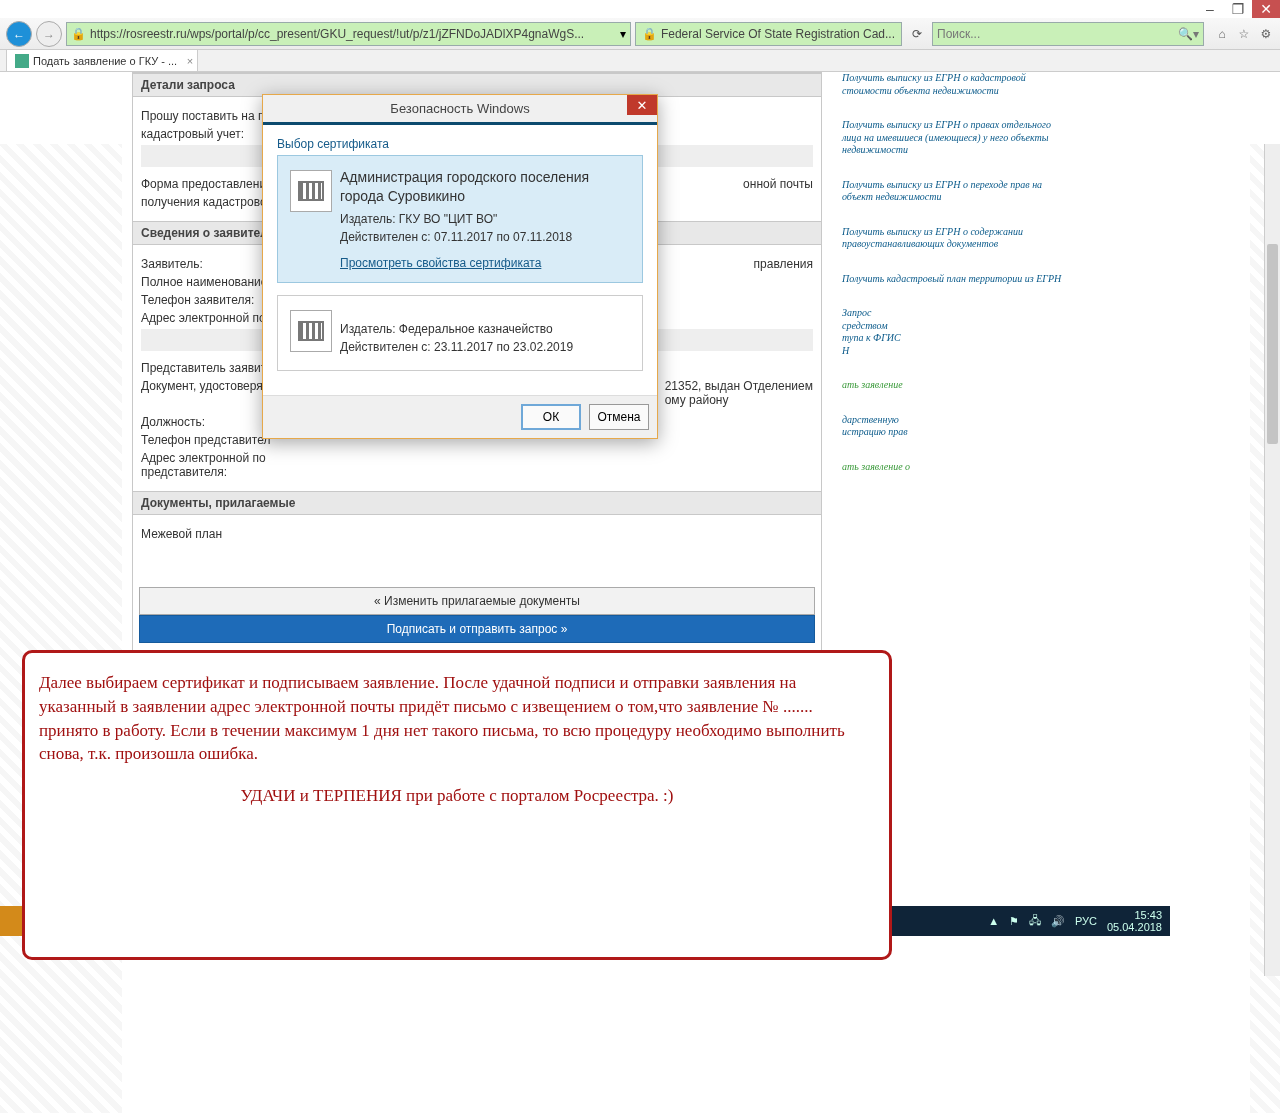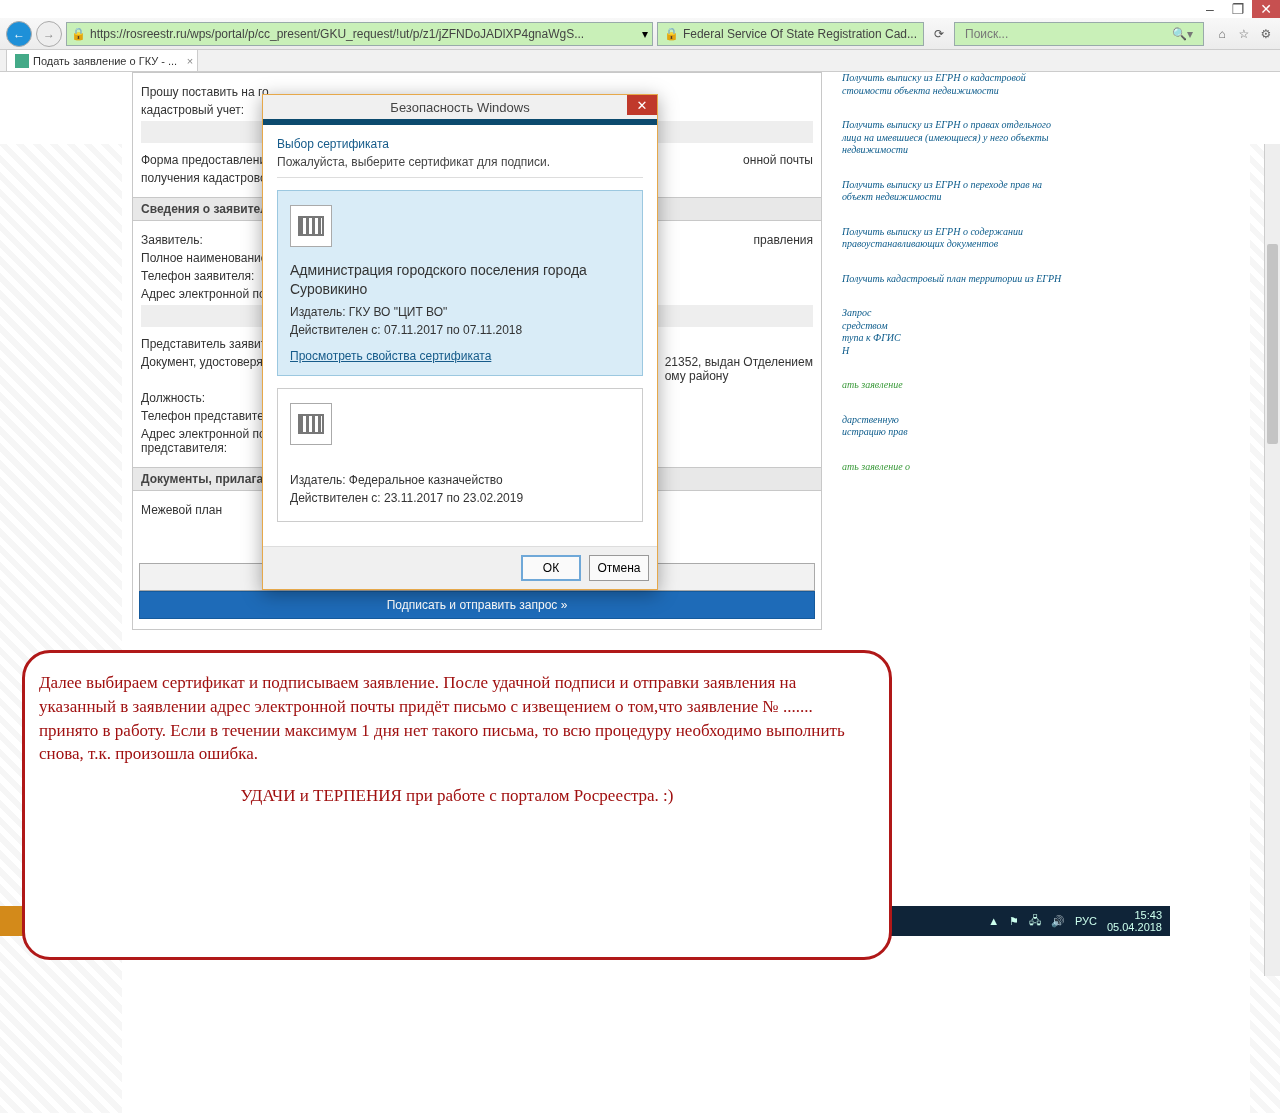--- a/index.html
+++ b/index.html
@@ -10,58 +10,58 @@
   .win-ctrl.close { background: #c75050; color: #fff; }
   .ie-toolbar { position: absolute; top: 18px; left: 0; right: 0; height: 32px; background: linear-gradient(#f8f8f8,#ececec); display: flex; align-items: center; padding: 0 6px; gap: 4px; border-bottom: 1px solid #ccc; }
   .nav-btn { width: 26px; height: 26px; border-radius: 50%; border: 1px solid #aaa; display: flex; align-items: center; justify-content: center; color: #fff; }
   .nav-back { background: #1e90d8; }
   .nav-fwd { background: #eee; color: #888; }
   .addr-bar { flex: 1; height: 24px; background: #c9f0b8; border: 1px solid #9aa; display: flex; align-items: center; padding: 0 4px; font-size: 12px; }
   .addr-bar .lock { color: #2a7; margin-right: 4px; }
   .addr-text { flex: 1; white-space: nowrap; overflow: hidden; color: #444; }
   .site-label { display: flex; align-items: center; background: #c9f0b8; border: 1px solid #9aa; height: 24px; padding: 0 6px; font-size: 12px; color: #444; }
   .refresh-btn { width: 22px; height: 22px; display: flex; align-items: center; justify-content: center; color: #555; }
-  .search-bar { width: 250px; height: 24px; background: #c9f0b8; border: 1px solid #9aa; display: flex; align-items: center; padding: 0 10px; color: #777; }
+  .search-bar { width: 272px; height: 24px; background: #c9f0b8; border: 1px solid #9aa; display: flex; align-items: center; padding: 0 4px; color: #777; }
   .search-bar span:first-child { flex: 1; }
   .ie-icons { display: flex; gap: 6px; margin-left: 6px; color: #666; }
   .ie-icons span { width: 16px; text-align: center; }
   .tab-strip { position: absolute; top: 50px; left: 0; right: 0; height: 22px; background: #f1f1f1; display: flex; align-items: flex-end; border-bottom: 1px solid #ccc; }
   .tab { height: 22px; background: #fff; border: 1px solid #ccc; border-bottom: none; padding: 2px 20px 2px 8px; font-size: 11px; color: #333; display: flex; align-items: center; position: relative; margin-left: 6px; }
   .tab .tab-ico { width: 14px; height: 14px; background: #4a8; margin-right: 4px; }
   .tab .tab-x { position: absolute; right: 4px; color: #888; }
   .content { position: absolute; top: 72px; left: 0; right: 0; bottom: 0; background: #fff; }
   .page { position: absolute; top: 0; left: 132px; width: 690px; border: 1px solid #c8c8c8; background: #fff; font-size: 12px; color: #333; }
   .sect-hdr { background: #e8e8e8; border-bottom: 1px solid #c8c8c8; border-top: 1px solid #c8c8c8; padding: 4px 8px; font-weight: bold; color: #444; }
   .sect-body { padding: 8px; }
   .grey-box { background: #eee; height: 22px; margin: 4px 0 10px 0; }
   .lbl { color: #333; margin: 4px 0; }
   .page-btns { display: flex; justify-content: space-between; padding: 10px 6px; flex-direction: column; }
   .btn-grey { background: #f2f2f2; border: 1px solid #aaa; padding: 6px 12px; font-size: 12px; color: #333; }
   .btn-blue { background: #1e6bb8; border: 1px solid #155a9c; padding: 6px 12px; font-size: 12px; color: #fff; }
   .sidebar { position: absolute; top: 0; left: 842px; width: 230px; }
   .side-link { color: #0a5a8a; font-style: italic; font-family: Georgia, serif; font-size: 10px; line-height: 1.25; margin-bottom: 22px; cursor: pointer; }
   .side-link.green { color: #3a9a3a; }
   .dialog { position: absolute; top: 94px; left: 262px; width: 396px; background: #fff; border: 1px solid #e6a84a; box-shadow: 0 4px 18px rgba(0,0,0,.35); z-index: 50; }
-  .dlg-title { height: 30px; background: #f0f0f0; display: flex; align-items: center; justify-content: center; position: relative; color: #444; font-size: 13px; border-bottom: 6px solid #0c4a6e; }
+  .dlg-title { height: 30px; background: #f0f0f0; display: flex; align-items: center; justify-content: center; position: relative; color: #444; font-size: 13px; border-bottom: 3px solid #0c4a6e; }
   .dlg-close { position: absolute; right: 0; top: 0; width: 30px; height: 20px; background: #c0392b; color: #fff; display: flex; align-items: center; justify-content: center; }
   .dlg-body { padding: 12px 14px; }
   .dlg-h { color: #165b8a; font-size: 12px; margin-bottom: 4px; }
   .dlg-p { color: #444; font-size: 12px; border-bottom: 1px solid #ddd; padding-bottom: 8px; margin-bottom: 12px; }
-  .cert { border: 1px solid #ccc; padding: 12px; display: flex; gap: 14px; margin-bottom: 12px; flex-direction: column; }
+  .cert { border: 1px solid #ccc; padding: 12px; display: flex; gap: 8px; margin-bottom: 12px; }
   .cert.selected { background: #d9ecf7; border-color: #9cc8e0; }
   .cert-icon { width: 42px; height: 42px; background: #fff; border: 1px solid #aaa; display: flex; align-items: center; justify-content: center; align-self: flex-start; margin-top: 2px; }
   .cert-icon::after { content:""; width:22px; height:16px; border:2px solid #777; background:repeating-linear-gradient(90deg,#777 0 3px, transparent 3px 6px); }
   .cert-info { flex: 1; color: #333; font-size: 12px; }
   .cert-title { font-size: 14px; line-height: 1.35; margin-bottom: 6px; }
   .cert-sm { font-size: 12px; color: #333; margin-bottom: 4px; }
   .cert-link { color: #165b8a; text-decoration: underline; margin-top: 8px; display: inline-block; text-align: right; }
   .dlg-btns { background: #f0f0f0; padding: 8px; display: flex; justify-content: flex-end; gap: 8px; border-top: 1px solid #ddd; }
   .dlg-btn { min-width: 60px; height: 26px; background: #fafafa; border: 1px solid #999; font-size: 12px; }
   .dlg-btn.default { border: 2px solid #6fa8d8; }
-  .note-box { position: absolute; top: 650px; left: 22px; width: 870px; height: 310px; border: 3px solid #b01818; border-radius: 28px; padding: 18px 14px; background: #fff; font-family: Georgia, "Times New Roman", serif; font-size: 17px; color: #a01010; line-height: 1.4; z-index: 60; }
+  .note-box { position: absolute; top: 650px; left: 22px; width: 870px; height: 310px; border: 3px solid #b01818; border-radius: 10px; padding: 18px 14px; background: #fff; font-family: Georgia, "Times New Roman", serif; font-size: 17px; color: #a01010; line-height: 1.4; z-index: 60; }
   .note-box .center { text-align: center; margin-top: 18px; }
   .taskbar { position: absolute; bottom: 177px; left: 0; width: 1170px; height: 30px; background: #0f2438; display: flex; align-items: center; color: #cfe; font-size: 11px; }
   .taskbar .start { width: 30px; height: 30px; background: #d38a1a; margin-right: 6px; }
   .taskbar .tray { margin-left: auto; display: flex; align-items: center; gap: 10px; padding-right: 8px; }
   .taskbar .clock { text-align: right; line-height: 1.1; }
   .bg-pattern { position:absolute; top:72px; left:0; width:122px; bottom:0; background: repeating-linear-gradient(45deg,#f6f6f6 0 6px,#fff 6px 12px); }
   .bg-pattern-r { position:absolute; top:72px; right:0; width:30px; bottom:0; background: repeating-linear-gradient(45deg,#f6f6f6 0 6px,#fff 6px 12px); }
   .scrollbar-v { position:absolute; top:72px; right:0; width:16px; height:832px; background:#eee; border-left:1px solid #ccc; }
   .scrollbar-v .thumb { position:absolute; top:100px; left:2px; right:2px; height:200px; background:#c4c4c4; border-radius:2px; }
 </style>
@@ -107,20 +107,21 @@
     <span>Подать заявление о ГКУ - ...</span>
     <span class="tab-x">×</span>
   </div>
 </div>
 
 <div class="content">
   <div class="bg-pattern"></div>
   <div class="bg-pattern-r"></div>
 
   <div class="page">
+    <div class="sect-hdr">Детали запроса</div>
     <div class="sect-body">
       <div class="lbl"><span>Прошу поставить на го</span></div>
       <div class="lbl"><span>кадастровый учет:</span></div>
       <div class="grey-box"></div>
       <div class="lbl">
         <span>Форма предоставлени</span>
         <span style="float:right">онной почты</span>
       </div>
       <div class="lbl">получения кадастрово</div>
     </div>
@@ -172,21 +173,20 @@
   </div>
 </div>
 
 <div class="dialog">
   <div class="dlg-title">
     <span>Безопасность Windows</span>
     <div class="dlg-close">✕</div>
   </div>
   <div class="dlg-body">
     <div class="dlg-h">Выбор сертификата</div>
-    <div class="dlg-p">Пожалуйста, выберите сертификат для подписи.</div>
     <div class="cert selected">
       <div class="cert-icon"></div>
       <div class="cert-info">
         <div class="cert-title">Администрация городского поселения города Суровикино</div>
         <div class="cert-sm">Издатель: ГКУ ВО "ЦИТ ВО"</div>
         <div class="cert-sm">Действителен с: 07.11.2017 по 07.11.2018</div>
         <a class="cert-link">Просмотреть свойства сертификата</a>
       </div>
     </div>
     <div class="cert">

